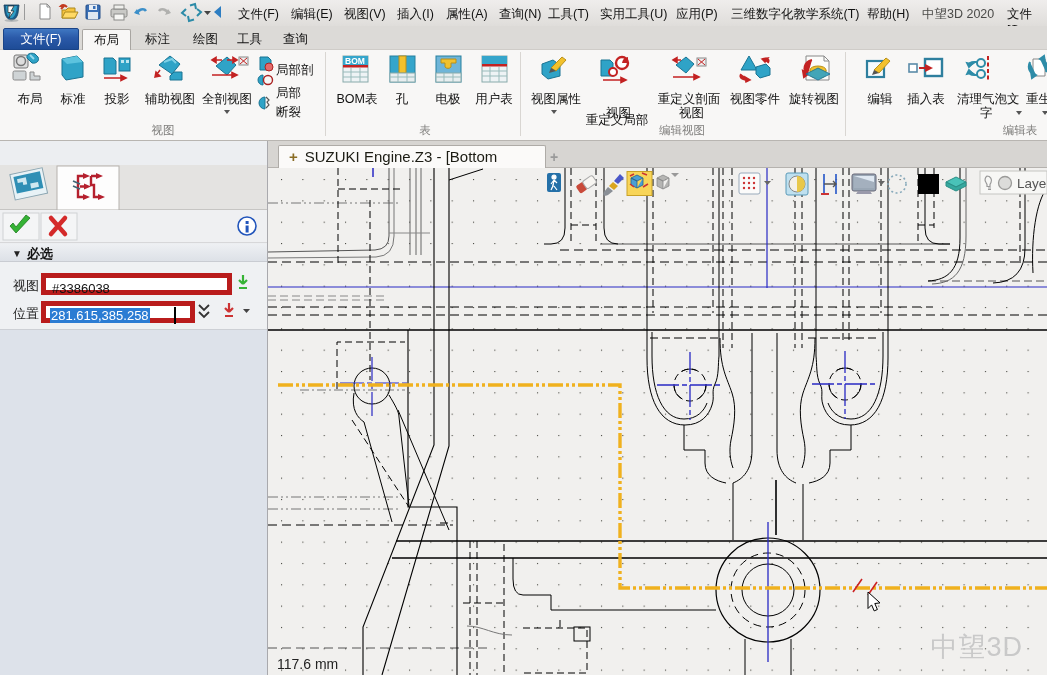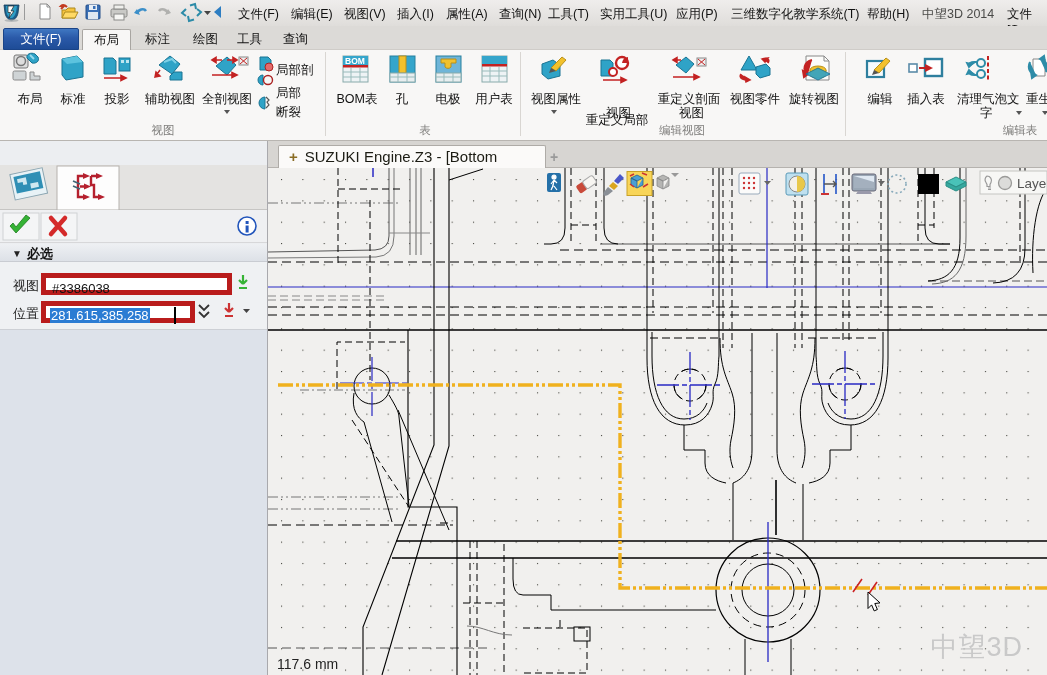--- a/index.html
+++ b/index.html
@@ -81,21 +81,21 @@
 <span class="menu" style="left:291px;">编辑(E)</span>
 <span class="menu" style="left:344px;">视图(V)</span>
 <span class="menu" style="left:397px;">插入(I)</span>
 <span class="menu" style="left:446px;">属性(A)</span>
 <span class="menu" style="left:499px;">查询(N)</span>
 <span class="menu" style="left:548px;">工具(T)</span>
 <span class="menu" style="left:600px;">实用工具(U)</span>
 <span class="menu" style="left:676px;">应用(P)</span>
 <span class="menu" style="left:731px;">三维数字化教学系统(T)</span>
 <span class="menu" style="left:867px;">帮助(H)</span>
-<span class="menu" style="left:922px;color:#4a4a48;">中望3D 2014</span>
+<span class="menu" style="left:922px;color:#4a4a48;">中望3D 2020</span>
 <span class="menu" style="left:1007px;">文件 [S</span>
 </div>
 <div id="tabrow" class="abs">
   <div id="filebtn">文件(F)</div>
   <div class="rtab active" style="left:82px;">布局</div>
   <div class="rtab" style="left:134px;">标注</div>
   <div class="rtab" style="left:182px;">绘图</div>
   <div class="rtab" style="left:226px;">工具</div>
   <div class="rtab" style="left:272px;">查询</div>
 </div>

